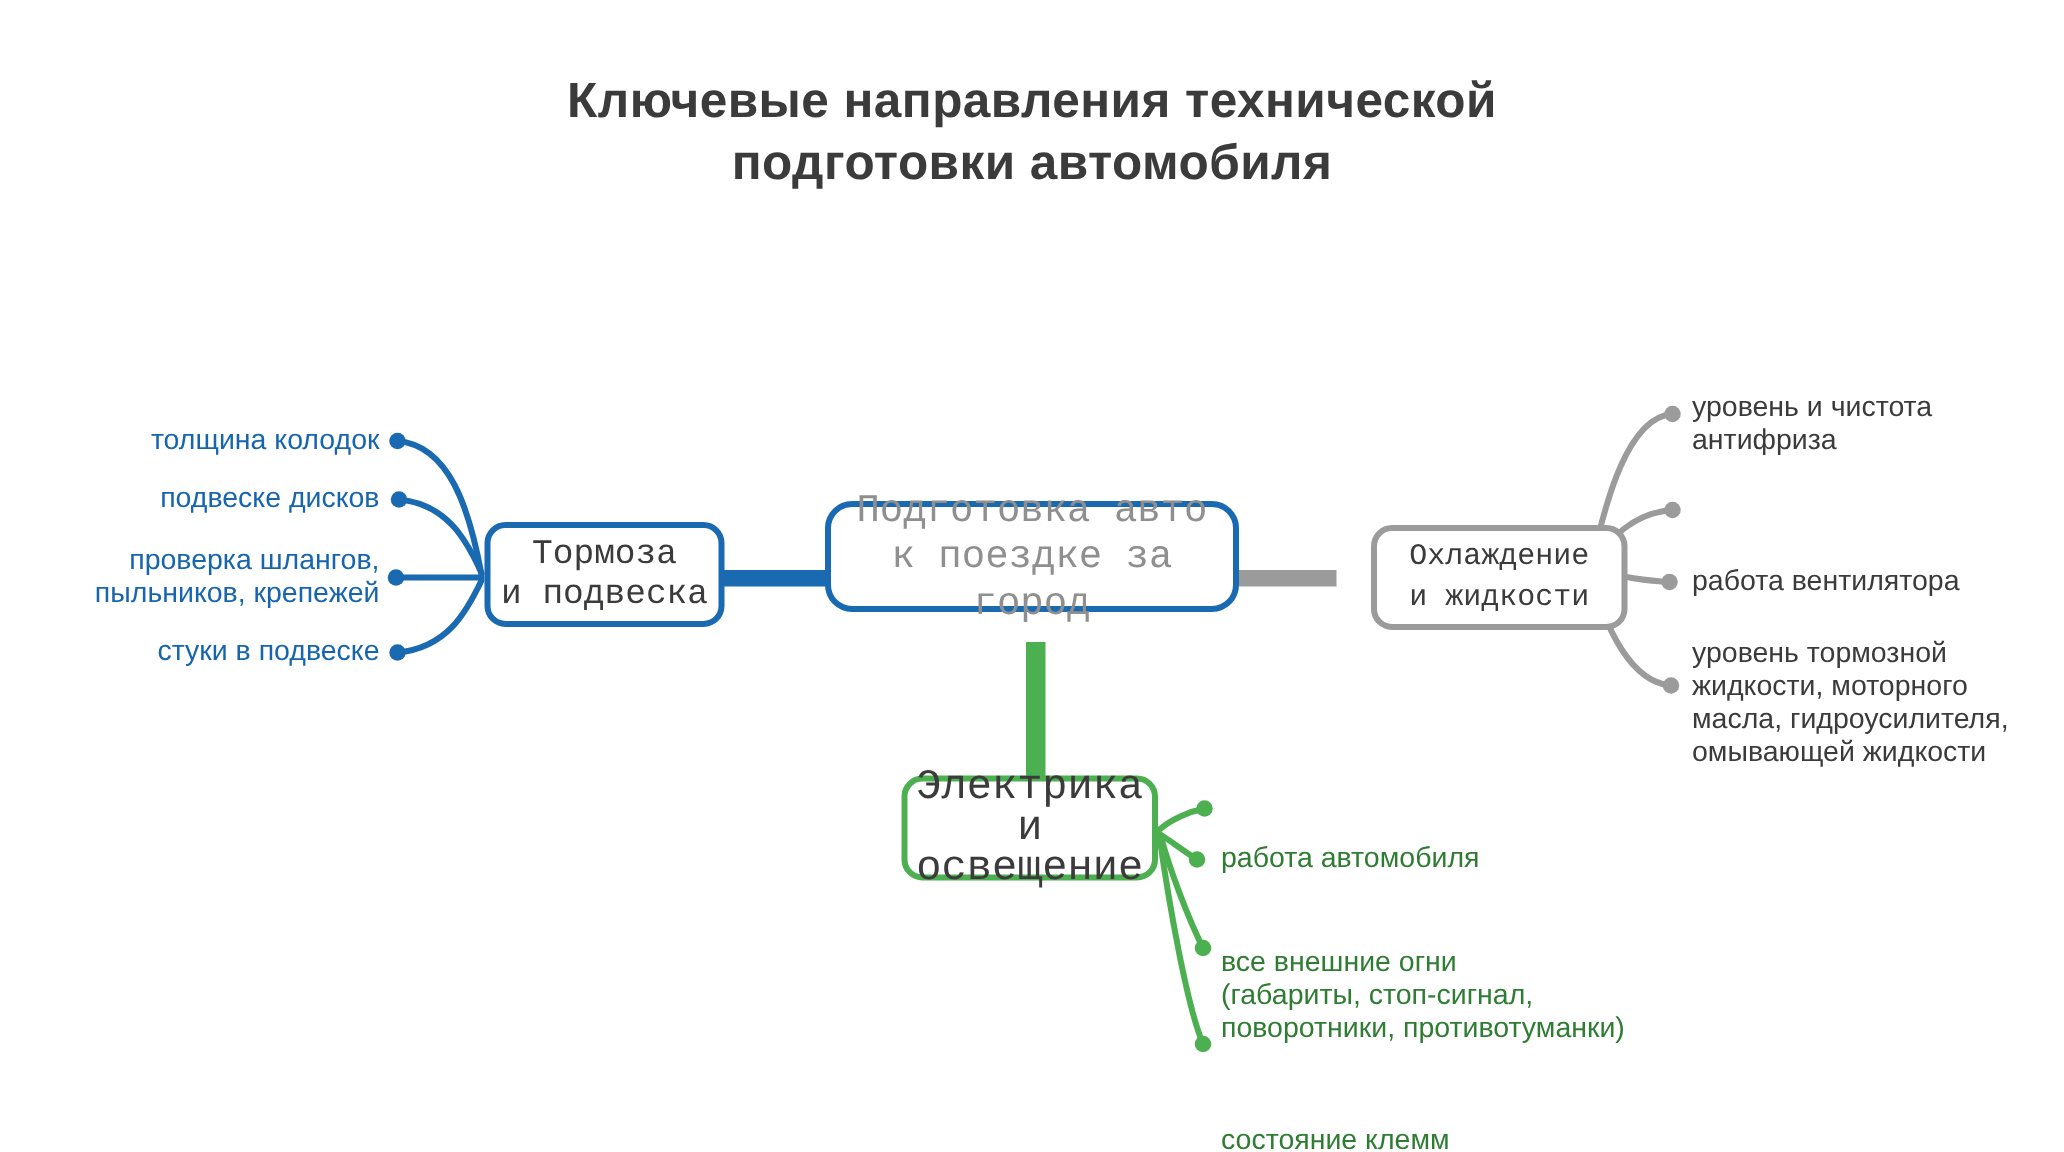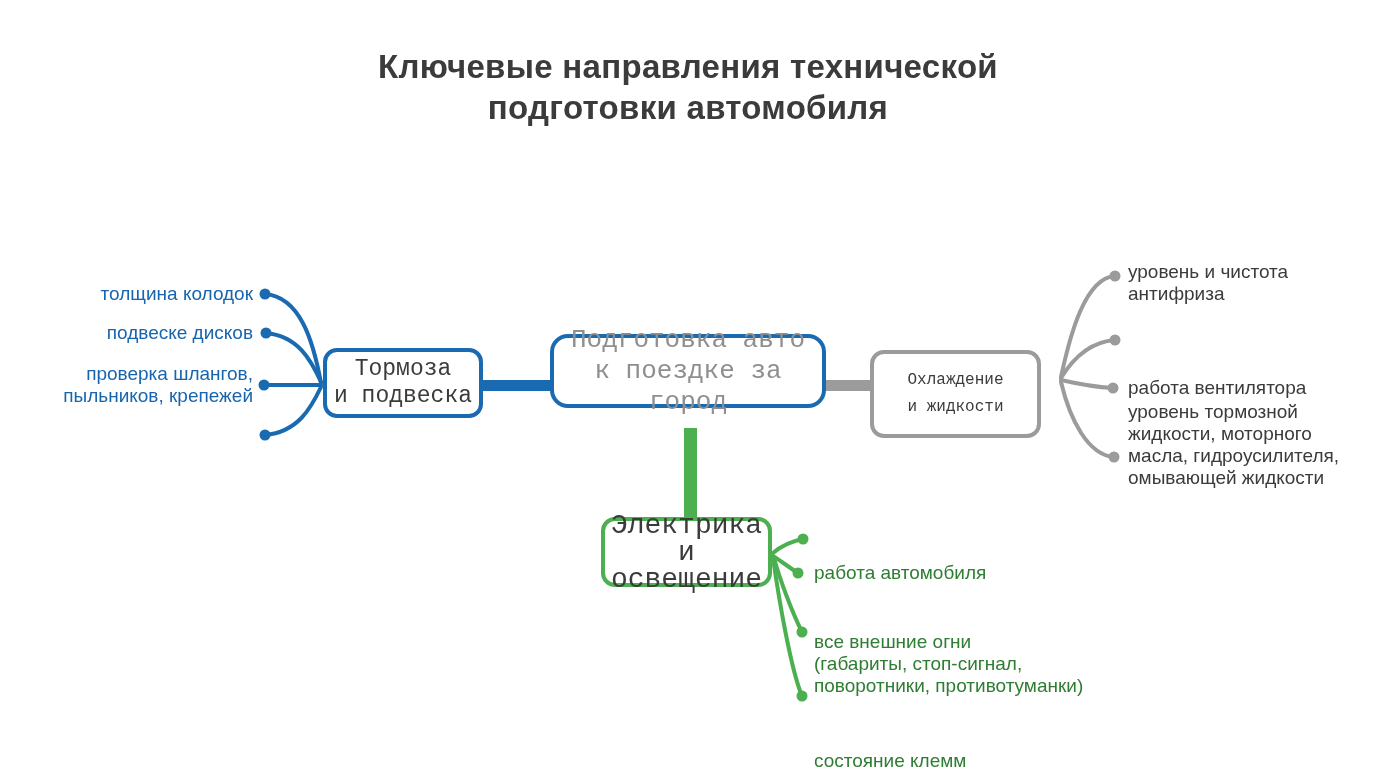--- a/index.html
+++ b/index.html
@@ -67,24 +67,24 @@
     color: var(--center_text, #8f8f8f);
   }
   .node-brakes {
     left: 323px; top: 348px; width: 160px; height: 70px;
     border: 4px solid var(--blue, #1a6ab2);
     border-radius: 14px;
     font-size: 23px; line-height: 27px;
     color: var(--dark_text, #3b3b3b);
   }
   .node-cooling {
-    left: 870px; top: 350px; width: 171px; height: 88px;
+    left: 914px; top: 350px; width: 171px; height: 70px;
     border: 4px solid var(--gray, #9b9b9b);
     border-radius: 14px;
-    font-size: 16px; line-height: 27px;
+    font-size: 20px; line-height: 27px;
     color: var(--dark_text, #3b3b3b);
   }
   .node-electrics {
     left: 601px; top: 517px; width: 171px; height: 70px;
     border: 4px solid var(--green, #4caf50);
     border-radius: 14px;
     font-size: 28px; line-height: 27px;
     color: var(--dark_text, #3b3b3b);
   }
   .leaf {
@@ -96,21 +96,21 @@
   .leaf.blue-leaf  { color: var(--blue_text, #1765ae); text-align: right; left: 40px; width: 213px; }
   .leaf.gray-leaf  { color: var(--dark_text, #3b3b3b); text-align: left; left: 1128px; width: 246px; }
   .leaf.green-leaf { color: var(--green_text, #2e7d32); text-align: left; left: 814px; width: 300px; }
   .leaf-b0 { top: 283px; }
   .leaf-b1 { top: 322px; }
   .leaf-b2 { top: 363px; }
   .leaf-b3 { top: 424px; }
   .leaf-c0 { top: 261px; }
   .leaf-c1 { top: 329px; }
   .leaf-c2 { top: 377px; }
-  .leaf-c3 { top: 401px; }
+  .leaf-c3 { top: 425px; }
   .leaf-e0 { top: 528px; }
   .leaf-e1 { top: 562px; }
   .leaf-e2 { top: 603px; margin-top: 28px; }
   .leaf-e3 { top: 714px; margin-top: 36px; }
 </style>
 </head>
 <body>
 
 <div class="canvas">
 
@@ -173,20 +173,21 @@
 
   <div class="node node-electrics">
     <span>Электрика
 и освещение</span>
   </div>
 
   <div class="leaf blue-leaf leaf-b0">толщина колодок</div>
   <div class="leaf blue-leaf leaf-b1">подвеске дисков</div>
   <div class="leaf blue-leaf leaf-b2">проверка шлангов,
 пыльников, крепежей</div>
+  <div class="leaf blue-leaf leaf-b3">стуки в подвеске</div>
 
   <div class="leaf gray-leaf leaf-c0">уровень и чистота
 антифриза</div>
   <div class="leaf gray-leaf leaf-c2">работа вентилятора</div>
   <div class="leaf gray-leaf leaf-c3">уровень тормозной
 жидкости, моторного
 масла, гидроусилителя,
 омывающей жидкости</div>
 
   <div class="leaf green-leaf leaf-e1">работа автомобиля</div>

